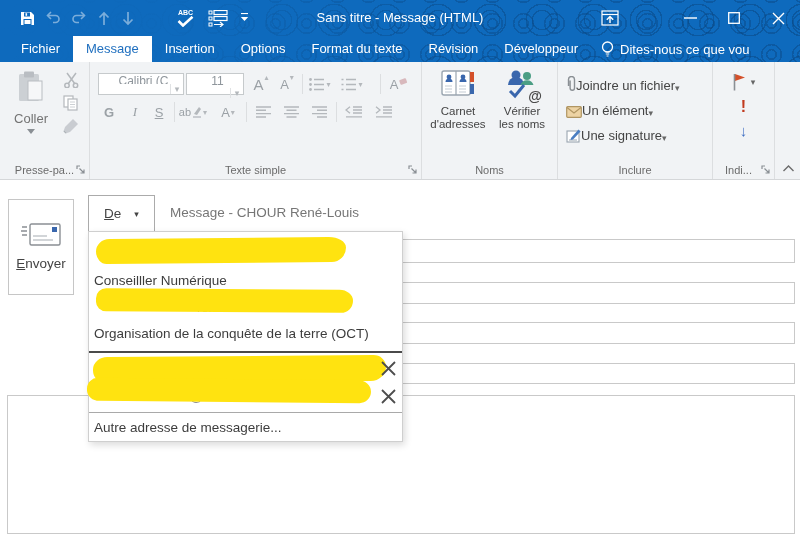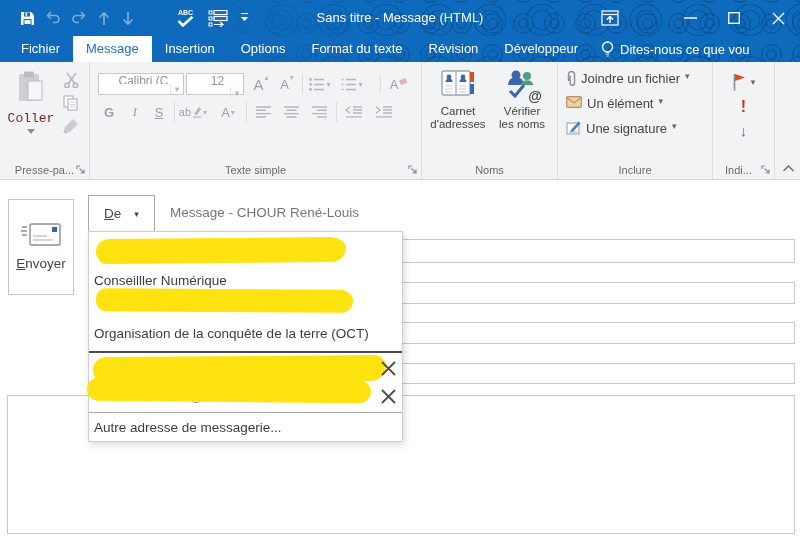--- a/index.html
+++ b/index.html
@@ -36,37 +36,37 @@
   .group { position:absolute; top:0; height:117px; border-right:1px solid #dcdee0; }
   .grouplabel { position:absolute; bottom:3px; left:0; right:0; text-align:center; color:#6b6b6b; font-size:11px; }
   .launcher { position:absolute; right:3px; bottom:4px; }
   .g1 { left:0; width:90px; }
   .g2 { left:90px; width:332px; }
   .g3 { left:422px; width:136px; }
   .g4 { left:558px; width:155px; }
   .g5 { left:713px; width:62px; }
 
   .paste-big { position:absolute; left:8px; top:9px; width:46px; height:86px; display:flex; flex-direction:column; align-items:center; }
-  .paste-label { color:#7f1d1d; font-size:13px; margin-top:4px;font-family:Liberation Mono, monospace; }
+  .paste-label { color:#737373; font-size:13px; margin-top:4px; }
   .mini-col { position:absolute; left:58px; top:10px; width:26px; display:flex; flex-direction:column; gap:7px; align-items:center; }
 
   .combo { position:absolute; height:22px; background:#fff; border:1px solid #c6cacc; color:#8f969c; font-size:12px; display:flex; align-items:center; padding-left:5px;flex-direction:column; }
   .combo .carr { margin-left:auto; width:13px; text-align:center; color:#b4b8bc; font-size:9px; border-left:1px solid #e0e2e4; align-self:stretch; display:flex; align-items:center; justify-content:center; }
   .fbtn { position:absolute; width:22px; height:22px; display:flex; align-items:center; justify-content:center; color:#9ba1a6; }
   .fbtn.txt { font-size:14px; }
   .vsep { position:absolute; width:1px; background:#dcdee0; }
   .glyphA { font-size:13px; color:#9ba1a6; }
   .bold-g { font-weight:bold; }
   .ital-i { font-style:italic; font-family:"Liberation Serif", serif; }
   .und-s { text-decoration:underline; }
   .caret-tiny { font-size:8px; color:#b4b8bc; margin-left:1px; }
 
   .bigbtn { position:absolute; top:6px; width:62px; display:flex; flex-direction:column; align-items:center; }
   .bigbtn .lbl { font-size:11.5px; color:#444; line-height:13px; text-align:center; margin-top:5px; }
-  .incrow { position:absolute; left:8px; height:22px; display:flex; align-items:flex-start; gap:5px; font-size:13px; color:#444; white-space:nowrap; }
+  .incrow { position:absolute; left:8px; height:22px; display:flex; align-items:flex-end; font-size:13px; color:#444; white-space:nowrap; }
   .incrow .carr2 { font-size:9px; color:#666; }
   .tagstack { position:absolute; left:0; width:100%; display:flex; justify-content:center; }
   .imp-high { color:#c13a1e; font-weight:bold; font-size:16px; }
   .imp-low { color:#4472c4; font-weight:bold; font-size:15px; }
   .collapse { position:absolute; right:5px; bottom:6px; }
 
   
   .compose { position:absolute; left:0; top:180px; width:800px; height:359px; background:#fff; }
   .send-btn { position:absolute; left:8px; top:19px; width:66px; height:96px; border:1px solid #c6c6c6; background:#fff;
     display:flex; flex-direction:column; align-items:center; justify-content:center; gap:9px; }
@@ -252,21 +252,21 @@
           </svg>
       </div>
     </div>
 
     <div class="group g2">
       <div class="combo" style="left:8px; top:11px; width:86px">
         <span style="overflow:hidden; white-space:nowrap">Calibri (C</span>
         <span class="carr">▾</span>
       </div>
       <div class="combo" style="left:96px; top:11px; width:58px">
-        <span>12</span>
+        <span>11</span>
         <span class="carr">▾</span>
       </div>
       <div class="fbtn" style="left:160px; top:11px">
         <span class="glyphA" style="font-size:15px">A</span>
           <span class="caret-tiny" style="align-self:flex-start">▴</span>
       </div>
       <div class="fbtn" style="left:186px; top:11px">
         <span class="glyphA">A</span>
           <span class="caret-tiny" style="align-self:flex-start">▾</span>
       </div>

